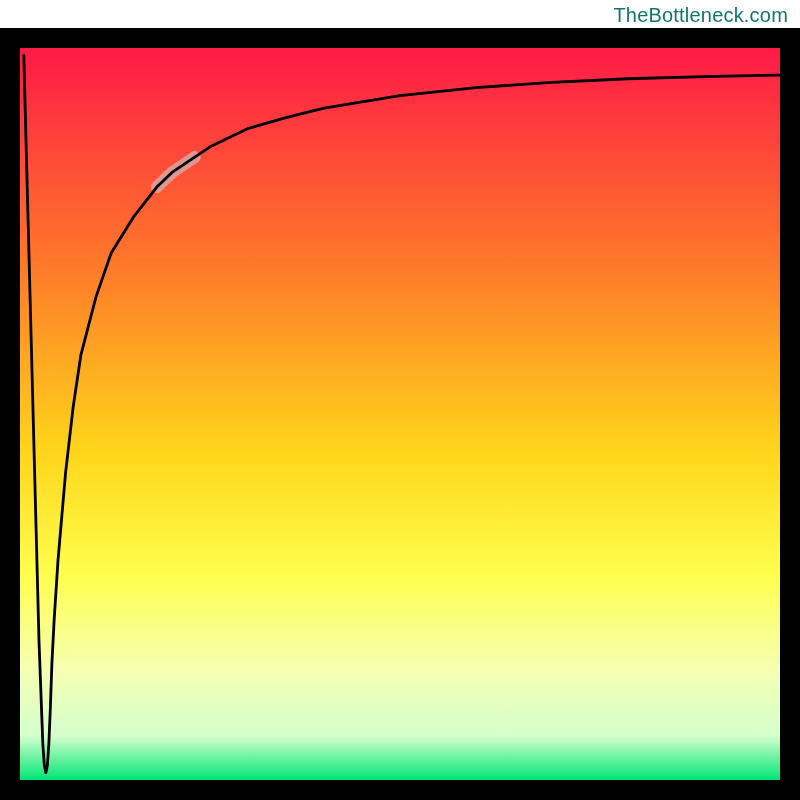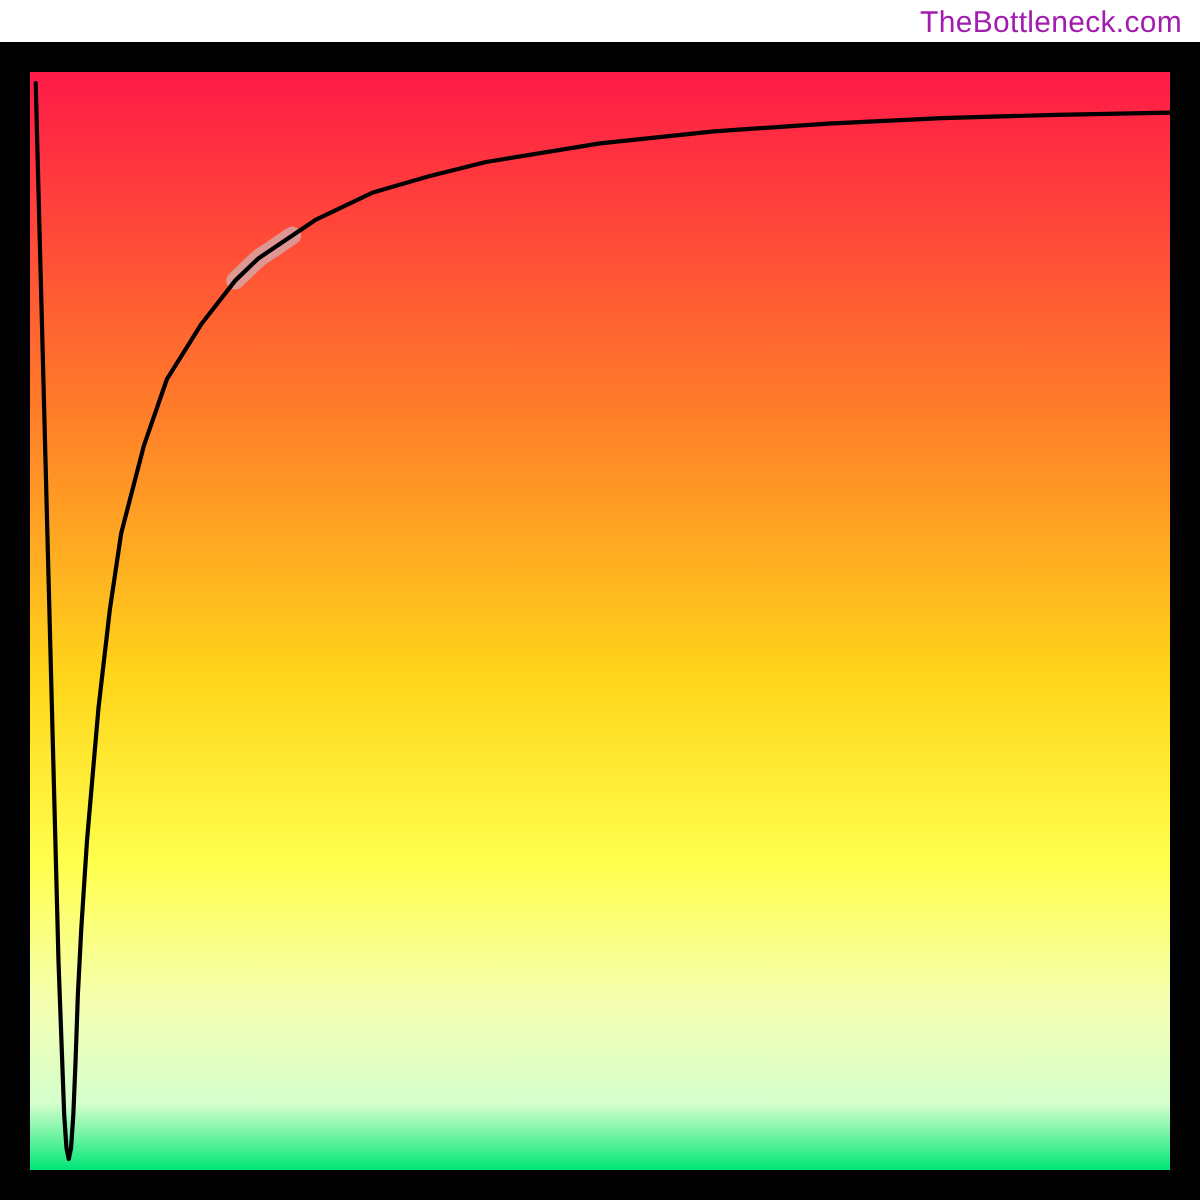--- a/index.html
+++ b/index.html
@@ -11,21 +11,21 @@
   .wrap {
     width: 800px;
     height: 800px;
     position: relative;
   }
   .watermark {
     position: absolute;
     top: 4px;
     right: 12px;
     font-size: 20px;
-    color: #a21caf;
+    color: #0f766e;
     font-weight: 400;
     letter-spacing: 0.2px;
   }
   svg {
     display: block;
   }
 </style>
 </head>
 <body>
 

